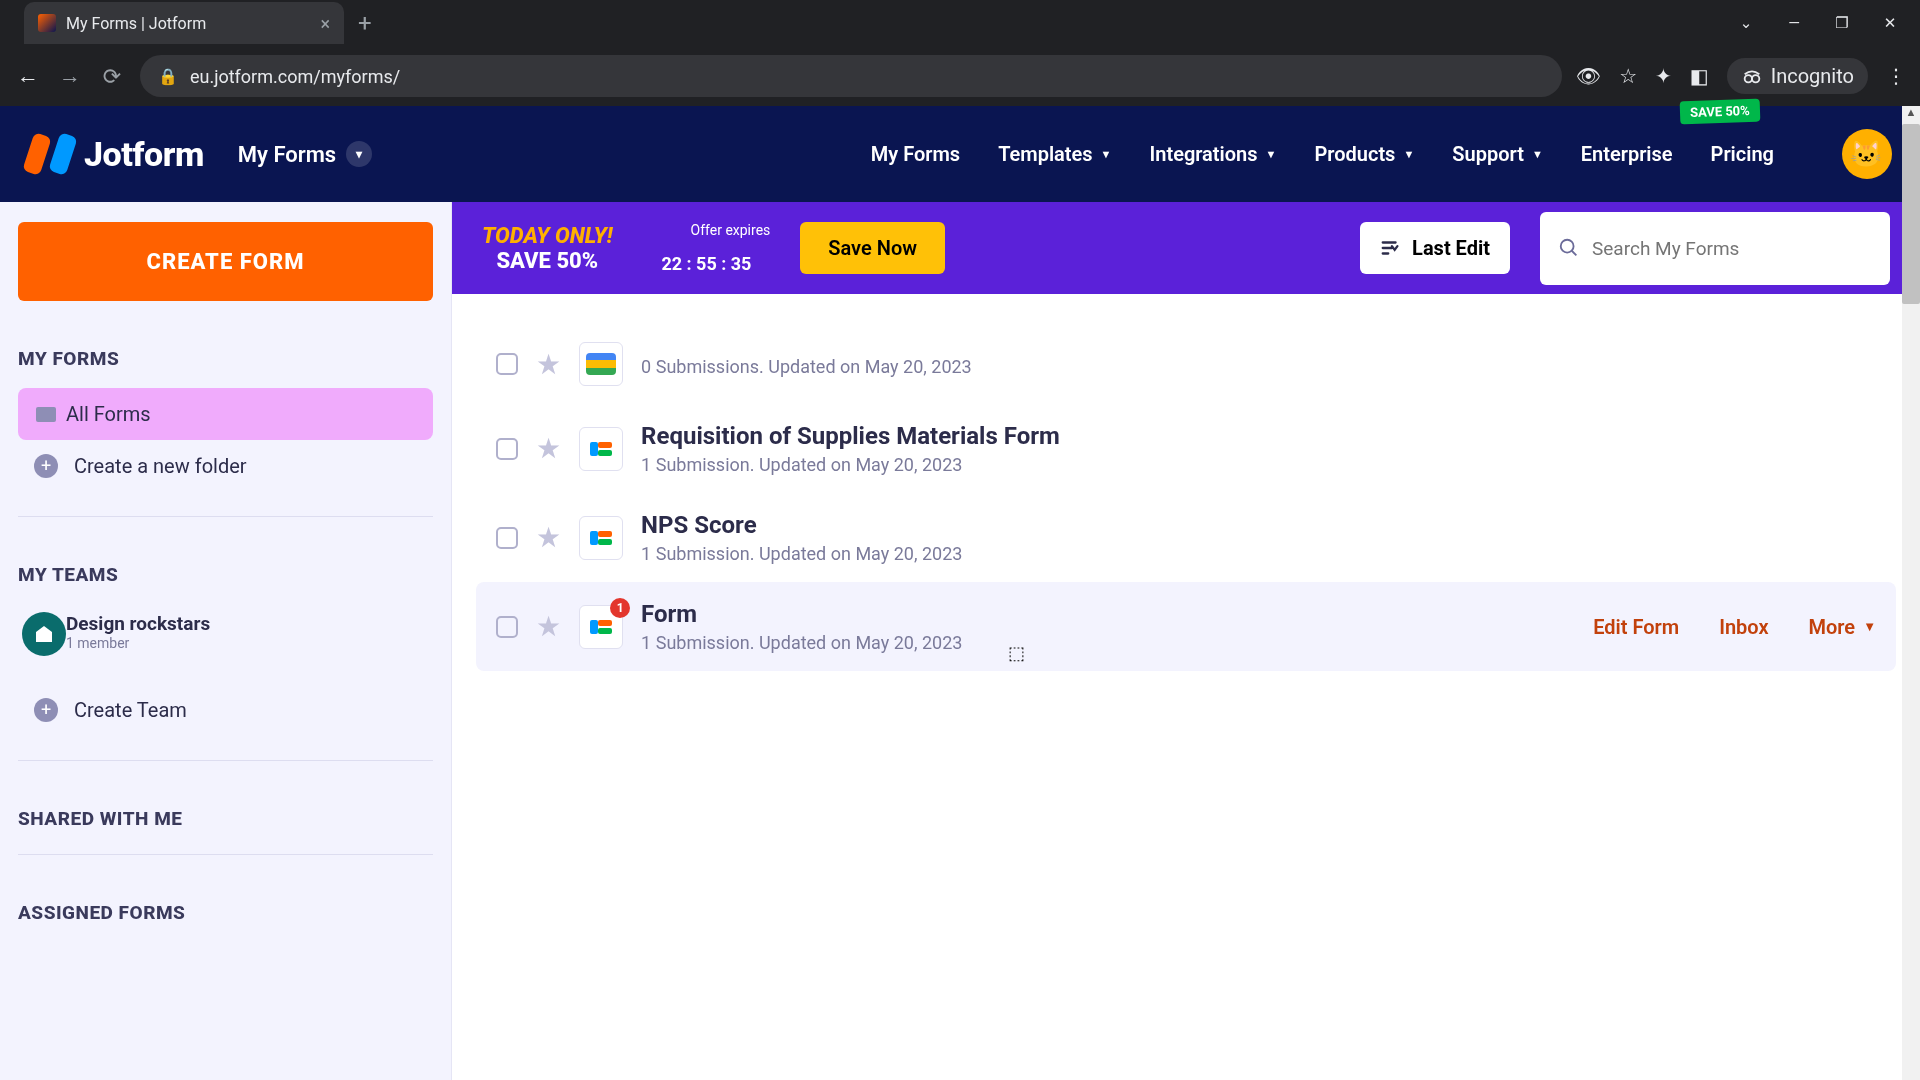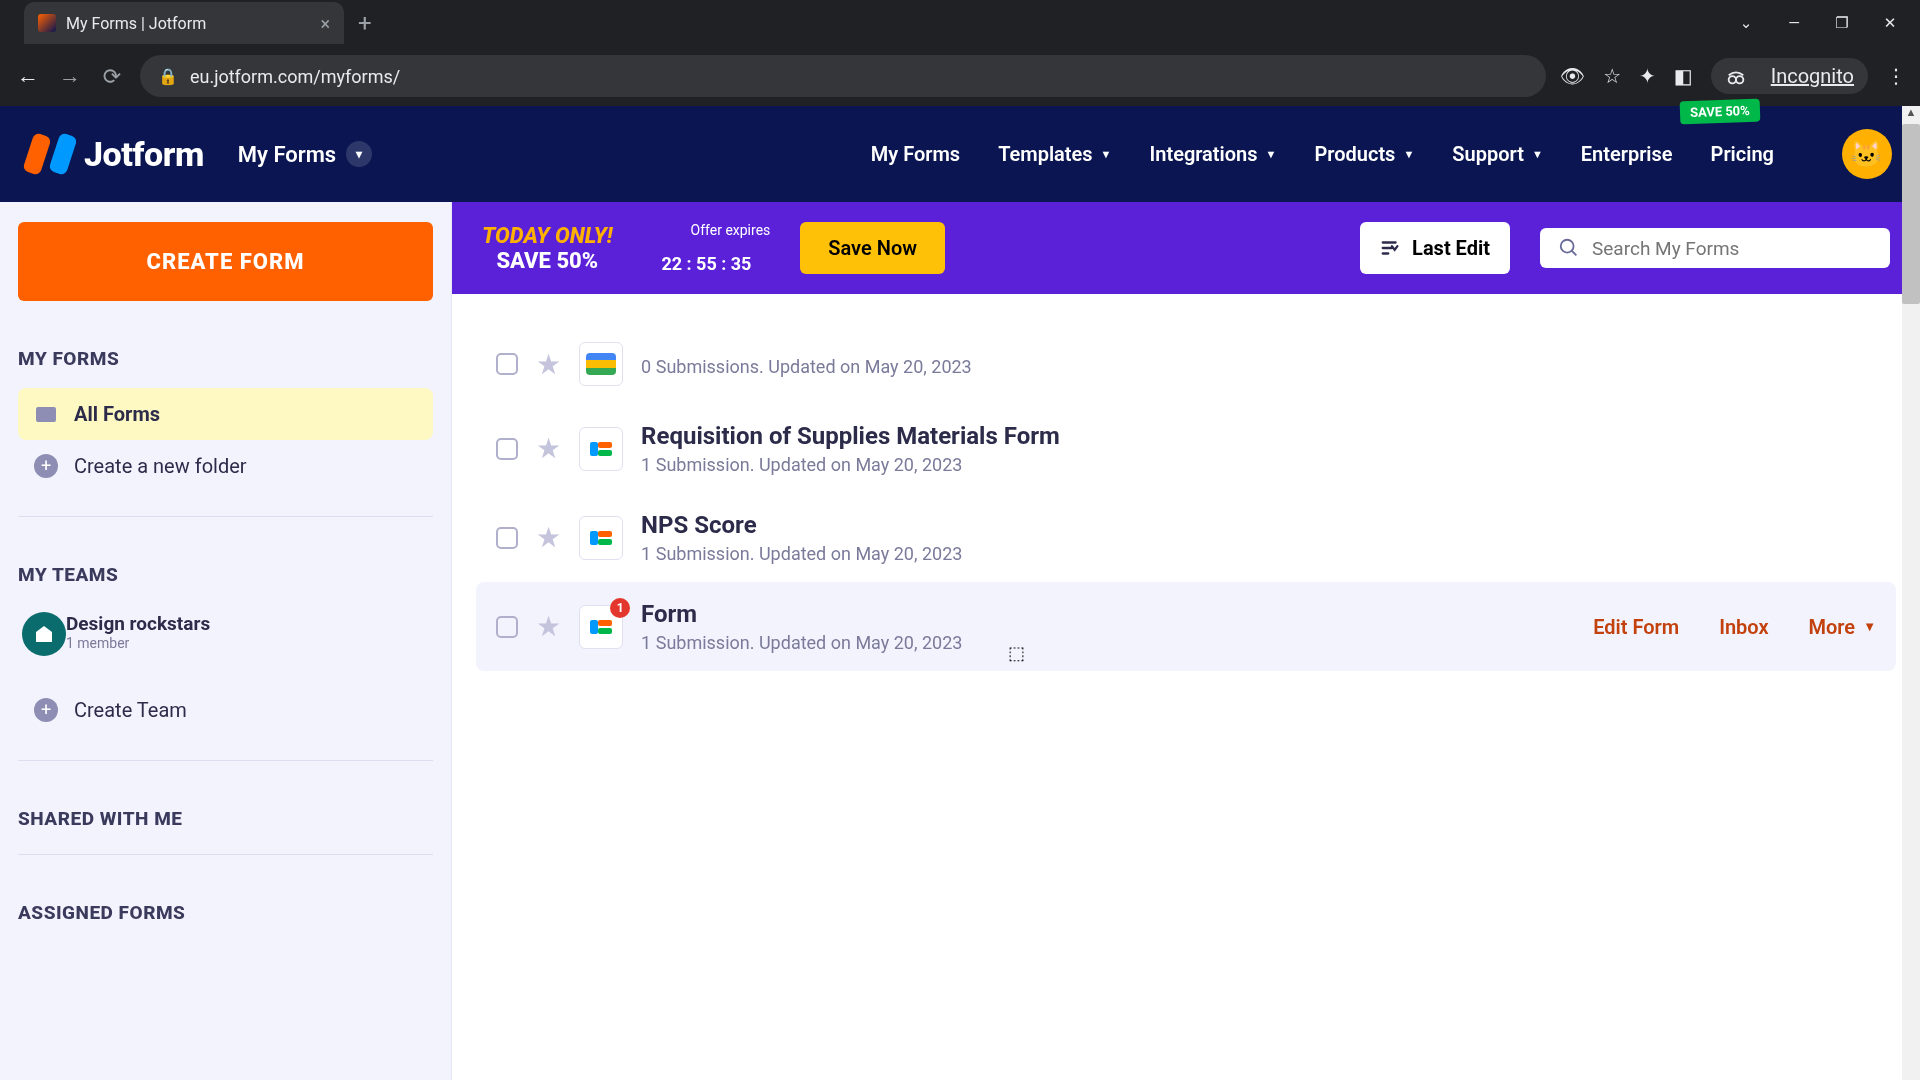--- a/index.html
+++ b/index.html
@@ -15,21 +15,21 @@
 .new-tab { color: #9aa0a6; font-size: 24px; margin-left: 14px; cursor: pointer; }
 .window-controls { margin-left: auto; display: flex; gap: 28px; padding-right: 20px; color: #e8eaed; }
 .window-controls span { width: 20px; text-align: center; cursor: pointer; font-size: 15px; }
 .toolbar { display: flex; align-items: center; height: 60px; padding: 0 14px; gap: 14px; }
 .toolbar-icon { color: #9aa0a6; font-size: 22px; cursor: pointer; width: 28px; text-align: center; }
 .toolbar-icon.back { color: #e8eaed; }
 .addr-bar { flex: 1; background: #35363a; border-radius: 30px; height: 42px; display: flex; align-items: center; padding: 0 18px; gap: 12px; color: #e8eaed; font-size: 18px; }
 .lock { color: #9aa0a6; font-size: 16px; }
 .right-icons { display: flex; align-items: center; gap: 18px; color: #e8eaed; }
 .right-icons span { cursor: pointer; font-size: 20px; }
-.incognito-badge { display: flex; align-items: flex-end; gap: 24px; background: #35363a; border-radius: 20px; padding: 6px 14px; font-size: 17px; text-decoration: underline; }
+.incognito-badge { display: flex; align-items: center; gap: 8px; background: #35363a; border-radius: 20px; padding: 6px 14px; font-size: 17px; }
 .incognito-badge svg { width: 22px; height: 22px; }
 
 
 .app-header { background: #0a1551; height: 96px; display: flex; align-items: center; padding: 0 28px; position: relative; }
 .logo { display: flex; align-items: center; gap: 12px; }
 .logo-mark { width: 44px; height: 44px; position: relative; }
 .logo-mark::before { content:""; position:absolute; left:0; top:2px; width:18px; height:40px; border-radius:6px; background:#ff6100; transform:rotate(18deg); }
 .logo-mark::after { content:""; position:absolute; right:0; top:2px; width:18px; height:40px; border-radius:6px; background:#09f; transform:rotate(18deg); }
 .logo-text { color:#fff; font-size: 34px; font-weight: 800; letter-spacing: -0.5px; }
 .context-pill { display:flex; align-items:center; gap:10px; color:#fff; font-size:22px; font-weight:600; margin-left: 34px; cursor:pointer; }
@@ -39,21 +39,21 @@
 .nav-item .caret { font-size:11px; }
 .save-badge { position:absolute; top:-6px; right: 160px; background:#00b74a; color:#fff; font-size:13px; font-weight:700; padding:4px 10px; border-radius:4px; transform:rotate(-2deg); }
 .avatar { width:50px; height:50px; border-radius:50%; background:#ffb000; margin-left: 30px; display:flex; align-items:center; justify-content:center; font-size:26px; cursor:pointer; }
 
 
 .app-body { display:flex; height: calc(1080px - 106px - 96px); }
 .sidebar { width: 452px; background:#f3f3fe; padding: 20px 18px; border-right: 1px solid #e5e5f5; overflow-y:auto; }
 .create-btn { width:100%; height:79px; background:#ff6100; color:#fff; border:none; border-radius:6px; font-size:22px; font-weight:800; letter-spacing:1px; cursor:pointer; }
 .section-hdr { color:#3a3a5c; font-size:19px; font-weight:800; margin-top: 46px; margin-bottom: 18px; letter-spacing:0.5px; }
 .side-item { display:flex; align-items:center; gap:16px; padding: 14px 16px; border-radius:8px; color:#2c2c4a; font-size:20px; cursor:pointer; }
-.side-item.active { background:#fef9c3; font-weight:700; }
+.side-item.active { background:#f0abfc; font-weight:400;gap:8px; }
 .side-icon { width:24px; height:24px; display:flex; align-items:center; justify-content:center; color:#6b6b99; }
 .side-icon.folder::before { content:""; width:20px; height:15px; background:#8e8eb5; border-radius:2px; }
 .side-icon.plus { width:24px; height:24px; border-radius:50%; background:#8e8eb5; color:#fff; font-size:18px; line-height:24px; text-align:center; }
 .hr { border:none; border-top:1px solid #ddddf0; margin: 24px 0; }
 .team-item { display:flex; align-items:flex-start; gap:0; padding: 8px 4px; cursor:pointer; }
 .team-avatar { width:44px; height:44px; border-radius:50%; background:#0a6c6c; display:flex; align-items:center; justify-content:center; }
 .team-avatar svg { width:24px; height:24px; fill:#fff; }
 .team-name { font-size:19px; font-weight:700; color:#2c2c4a; }
 .team-meta { font-size:14px; color:#7a7a9a; }
 
@@ -62,21 +62,21 @@
 .promo-bar { background:#5b21d9; height: 92px; display:flex; align-items:center; padding: 0 30px; gap: 30px; }
 .promo-text { text-align:center; }
 .promo-line1 { color:#ffb000; font-size:22px; font-weight:800; font-style:italic; }
 .promo-line2 { color:#fff; font-size:22px; font-weight:800; }
 .expire-col { text-align:center; color:#fff; }
 .expire-label { font-size:14px;margin-left:48px; }
 .expire-timer { font-size:18px; font-weight:700; margin-top:15px; }
 .save-now-btn { background:#ffc107; border:none; border-radius:6px; padding: 14px 28px; font-size:20px; font-weight:600; cursor:pointer; }
 .promo-spacer { flex:1; }
 .last-edit-btn { background:#fff; border:none; border-radius:6px; padding: 14px 20px; font-size:20px; font-weight:700; display:flex; align-items:center; gap:10px; cursor:pointer; }
-.search-box { background:#fff; border-radius:6px; height:40px; width:350px; display:flex; align-items:center; padding:0 18px; gap:12px; }
+.search-box { background:#fff; border-radius:6px; height:73px; width:350px; display:flex; align-items:center; padding:0 18px; gap:12px; }
 .search-box input { border:none; outline:none; font-size:19px; flex:1; background:transparent; }
 .search-box svg { width:22px; height:22px; stroke:#6b6b99; fill:none; stroke-width:2; }
 
 .list { padding: 30px 24px; }
 .form-row { display:flex; align-items:center; gap:18px; padding: 18px 20px; border-radius:8px; }
 .form-row.hovered { background:#f3f3fe; }
 .chk { width:22px; height:22px; border:2px solid #b0b0cc; border-radius:5px; cursor:pointer; }
 .star { font-size:28px; color:#c4c4dc; cursor:pointer; }
 .form-icon { width:44px; height:44px; border-radius:6px; background:#fff; border:1px solid #e0e0f0; display:flex; align-items:center; justify-content:center; position:relative; }
 .form-icon-card { width:30px; height:22px; border-radius:4px; background:linear-gradient(#4285f4 33%, #fbbc04 33% 66%, #34a853 66%); }

